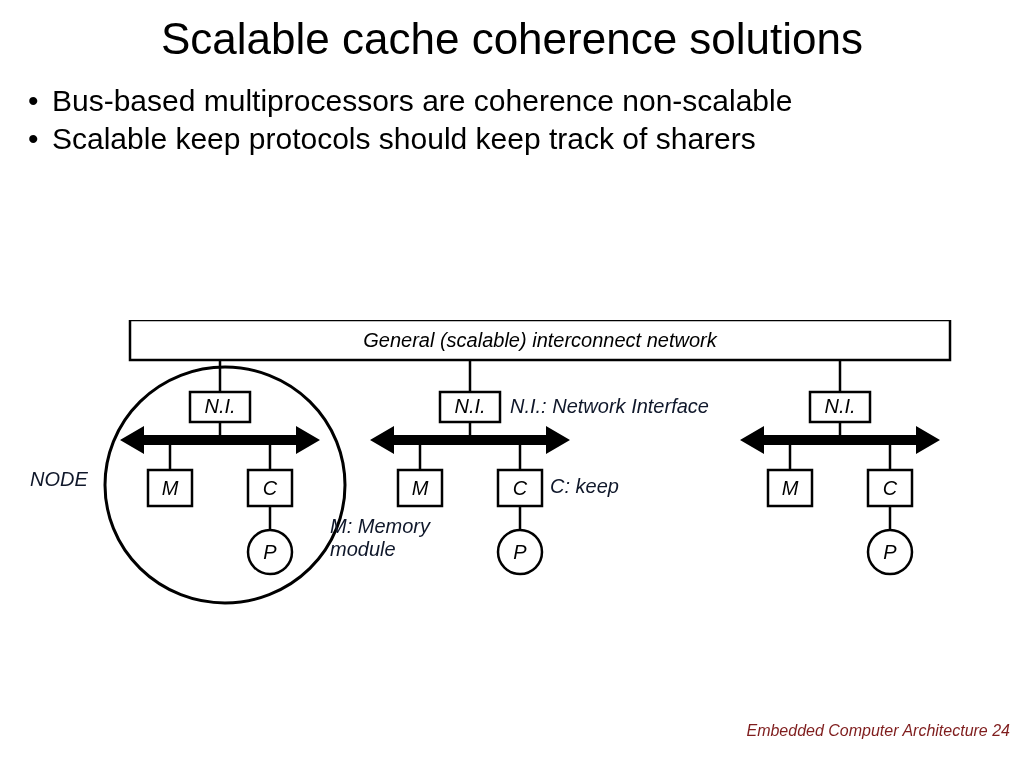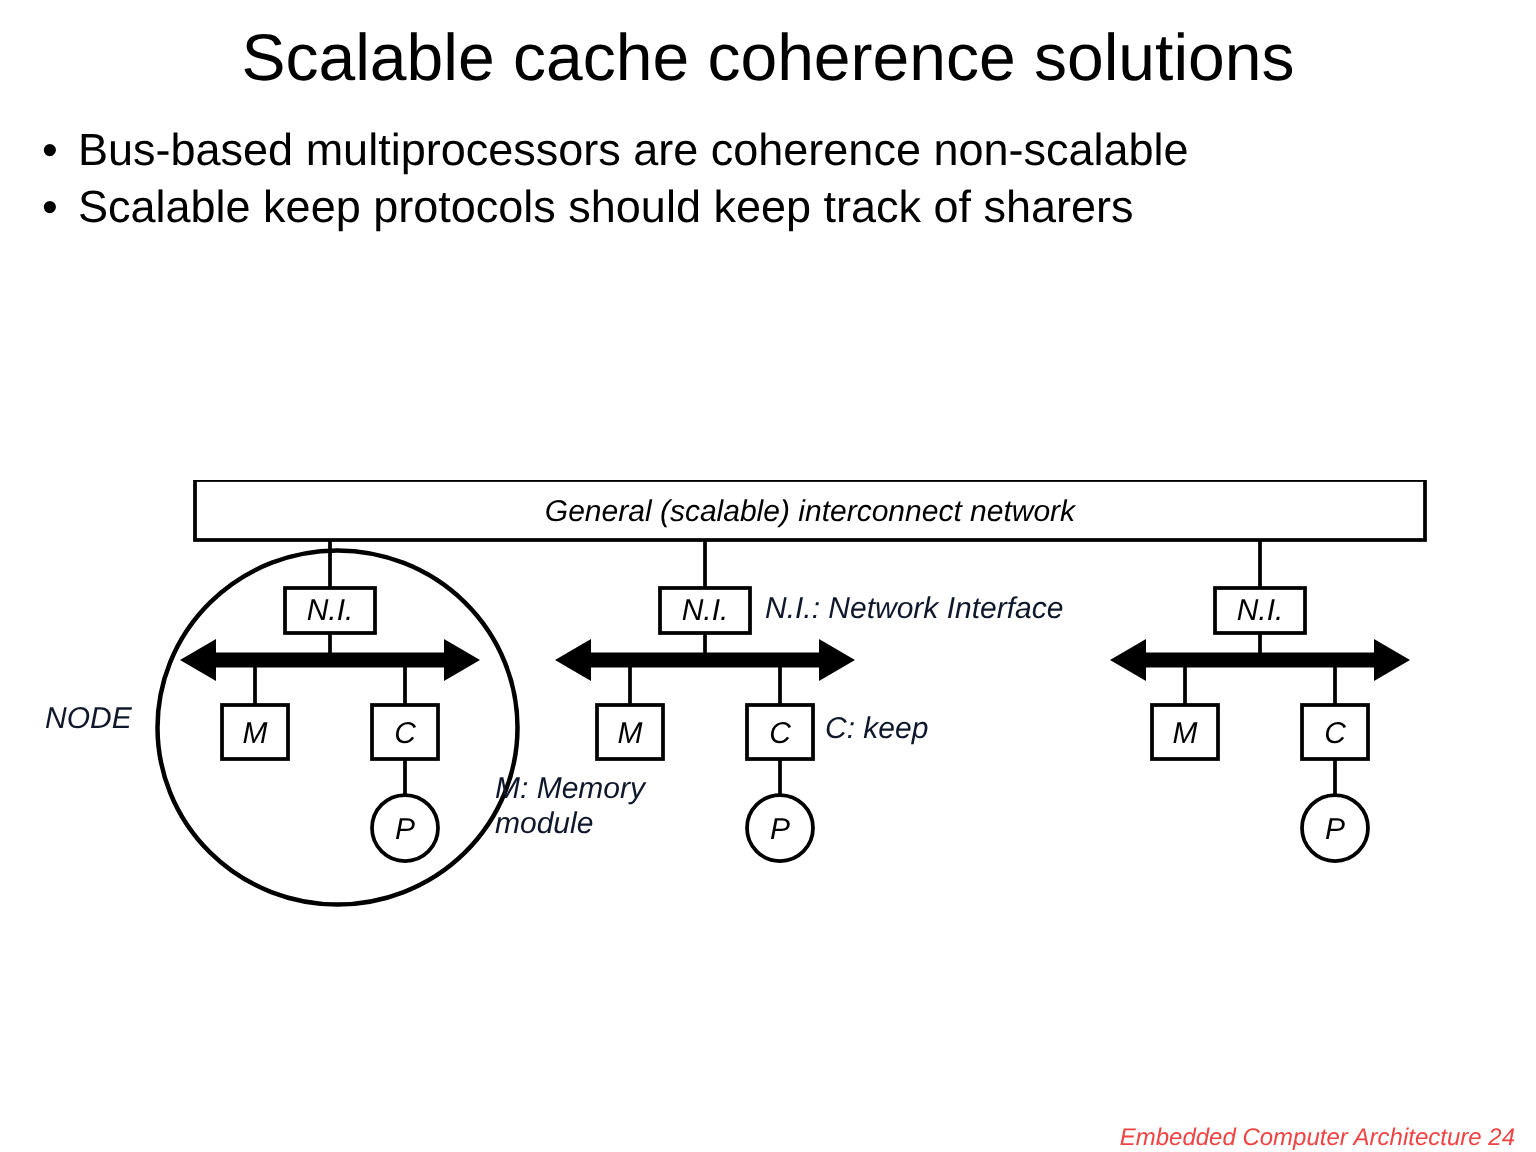--- a/index.html
+++ b/index.html
@@ -47,25 +47,25 @@
   .diag-label {
     position: absolute;
     font-family: Arial, Helvetica, sans-serif;
     font-size: 20px;
     color: #0f172a;
     white-space: pre;
   }
   .footer {
     position: absolute;
     right: 14px;
-    bottom: 0;
+    bottom: 28px;
     font-family: Arial, Helvetica, sans-serif;
     font-style: italic;
     font-size: 16px;
-    color: #ef4444;
+    color: #7f1d1d;
   }
   svg { position: absolute; left: 0; top: 0; }
   .box { fill: #fff; stroke: #000; stroke-width: 2.5; }
   .thick { fill: none; stroke: #000; stroke-width: 3; }
   .thin  { fill: none; stroke: #000; stroke-width: 2.5; }
   .atxt  { font-family: Arial, Helvetica, sans-serif; font-size: 20px; fill: #000; }
 </style>
 </head>
 <body>
 

